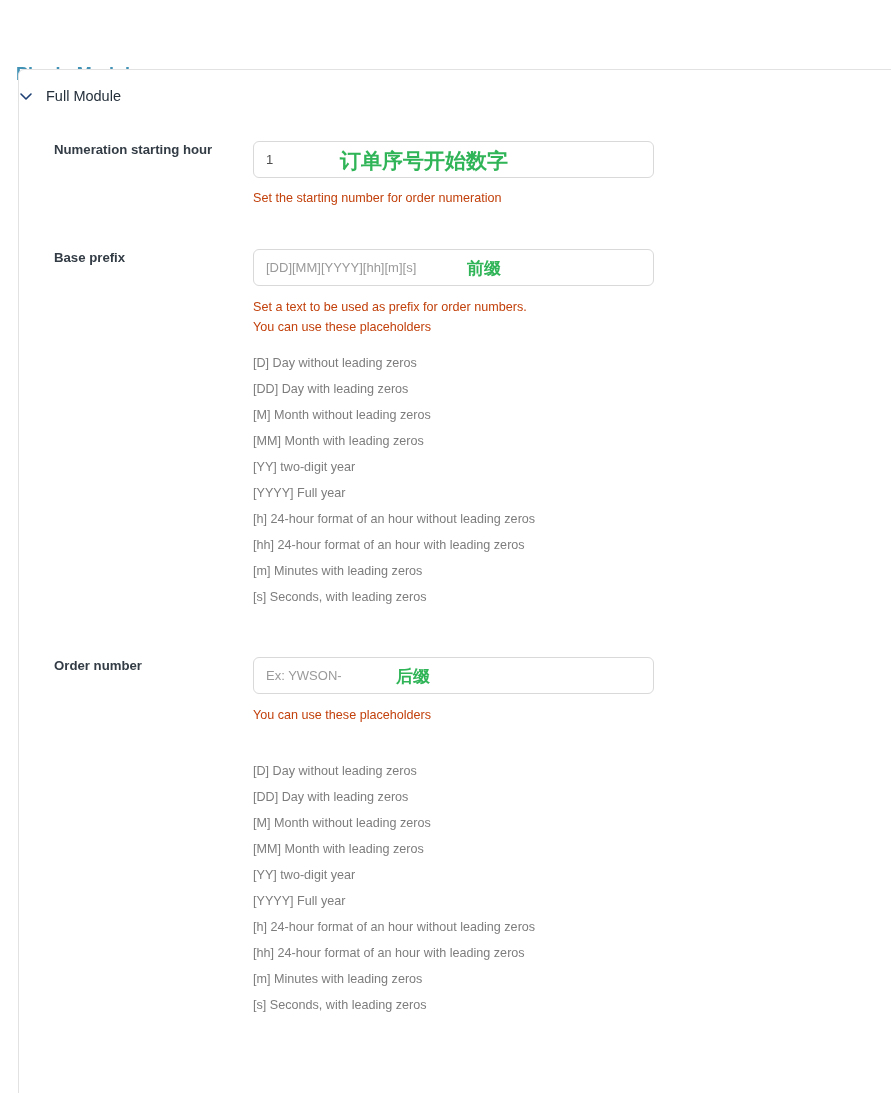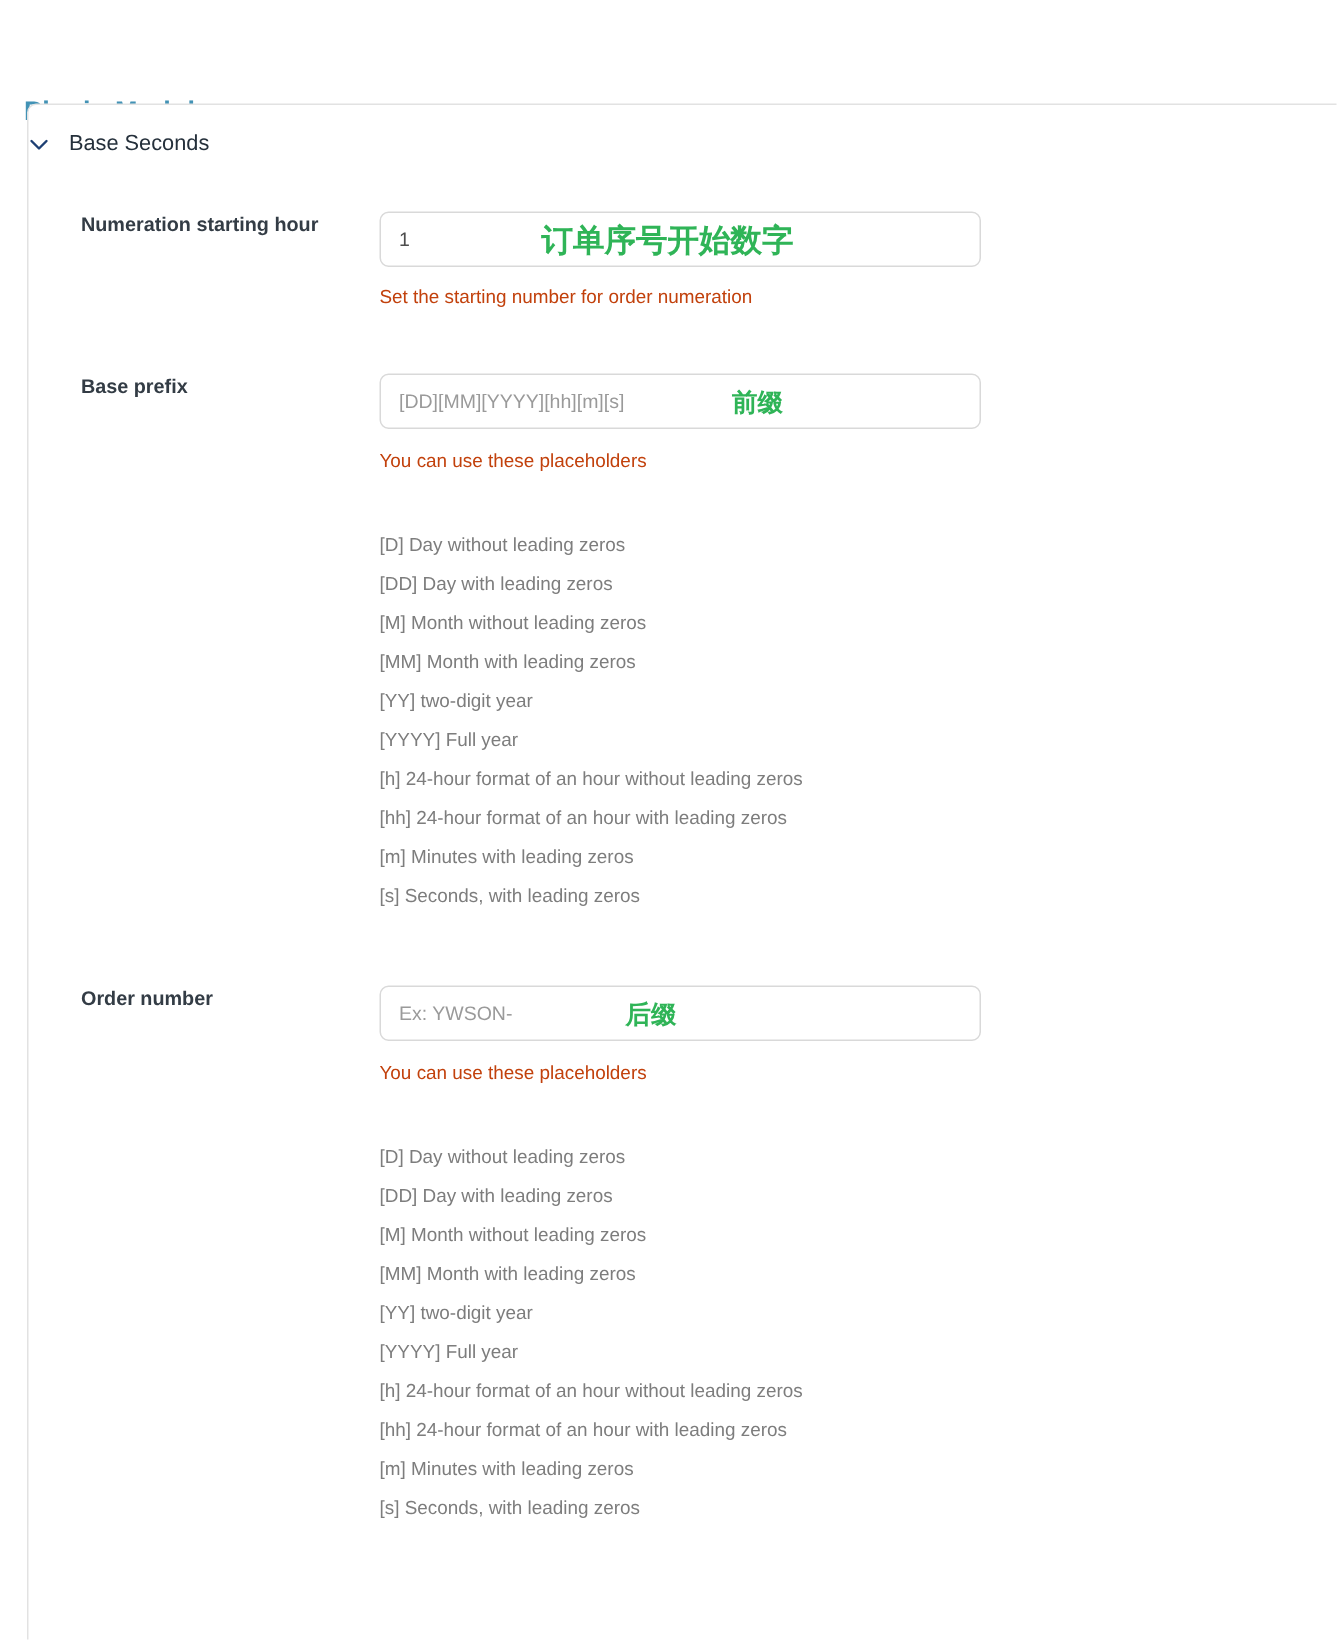--- a/index.html
+++ b/index.html
@@ -108,21 +108,20 @@
   }
 
   
   .annotation {
     position: absolute;
     color: #2fb457;
     font-weight: bold;
     pointer-events: none;
     white-space: nowrap;
     line-height: 1;
-    margin-left: 21px;
   }
   .annotation.big { font-size: 21px; }
   .annotation.small { font-size: 17px; }
 
   
   .help-text {
     position: absolute;
     left: 253px;
     font-size: 12.6px;
     color: #c2410c;
@@ -146,21 +145,21 @@
 <div class="page-title">Plugin Modules</div>
 
 <div class="panel"></div>
 
 <div class="module-header">
   <span class="chevron-icon-wrap">
     <svg class="chevron-icon" viewBox="0 0 16 16" aria-hidden="true">
       <path d="M3 6 L8 11 L13 6" fill="none" stroke="#1d3f73" stroke-width="1.6" stroke-linecap="round" stroke-linejoin="round"></path>
     </svg>
   </span>
-  <span class="module-title">Base Seconds</span>
+  <span class="module-title">Full Module</span>
 </div>
 
 <div class="field-row" style="top:141px;">
   <div class="field-label">Numeration starting hour</div>
   <div class="field-control">
     <input class="text-input" type="text" value="1" style="">
     <div class="annotation big" style="left:87px; top:9px;">订单序号开始数字</div>
   </div>
 </div>
 <div class="help-text" style="top:188px;">
@@ -168,20 +167,21 @@
 </div>
 
 <div class="field-row" style="top:249px;">
   <div class="field-label">Base prefix</div>
   <div class="field-control">
     <input class="text-input" type="text" placeholder="[DD][MM][YYYY][hh][m][s]" style="">
     <div class="annotation small" style="left:214px; top:11px;">前缀</div>
   </div>
 </div>
 <div class="help-text" style="top:297px;">
+  <div>Set a text to be used as prefix for order numbers.</div>
   <div>You can use these placeholders</div>
 </div>
 <div class="token-list" style="top:350px;" id="token-list-prefix">
     <div>[D] Day without leading zeros</div>
     <div>[DD] Day with leading zeros</div>
     <div>[M] Month without leading zeros</div>
     <div>[MM] Month with leading zeros</div>
     <div>[YY] two-digit year</div>
     <div>[YYYY] Full year</div>
     <div>[h] 24-hour format of an hour without leading zeros</div>

